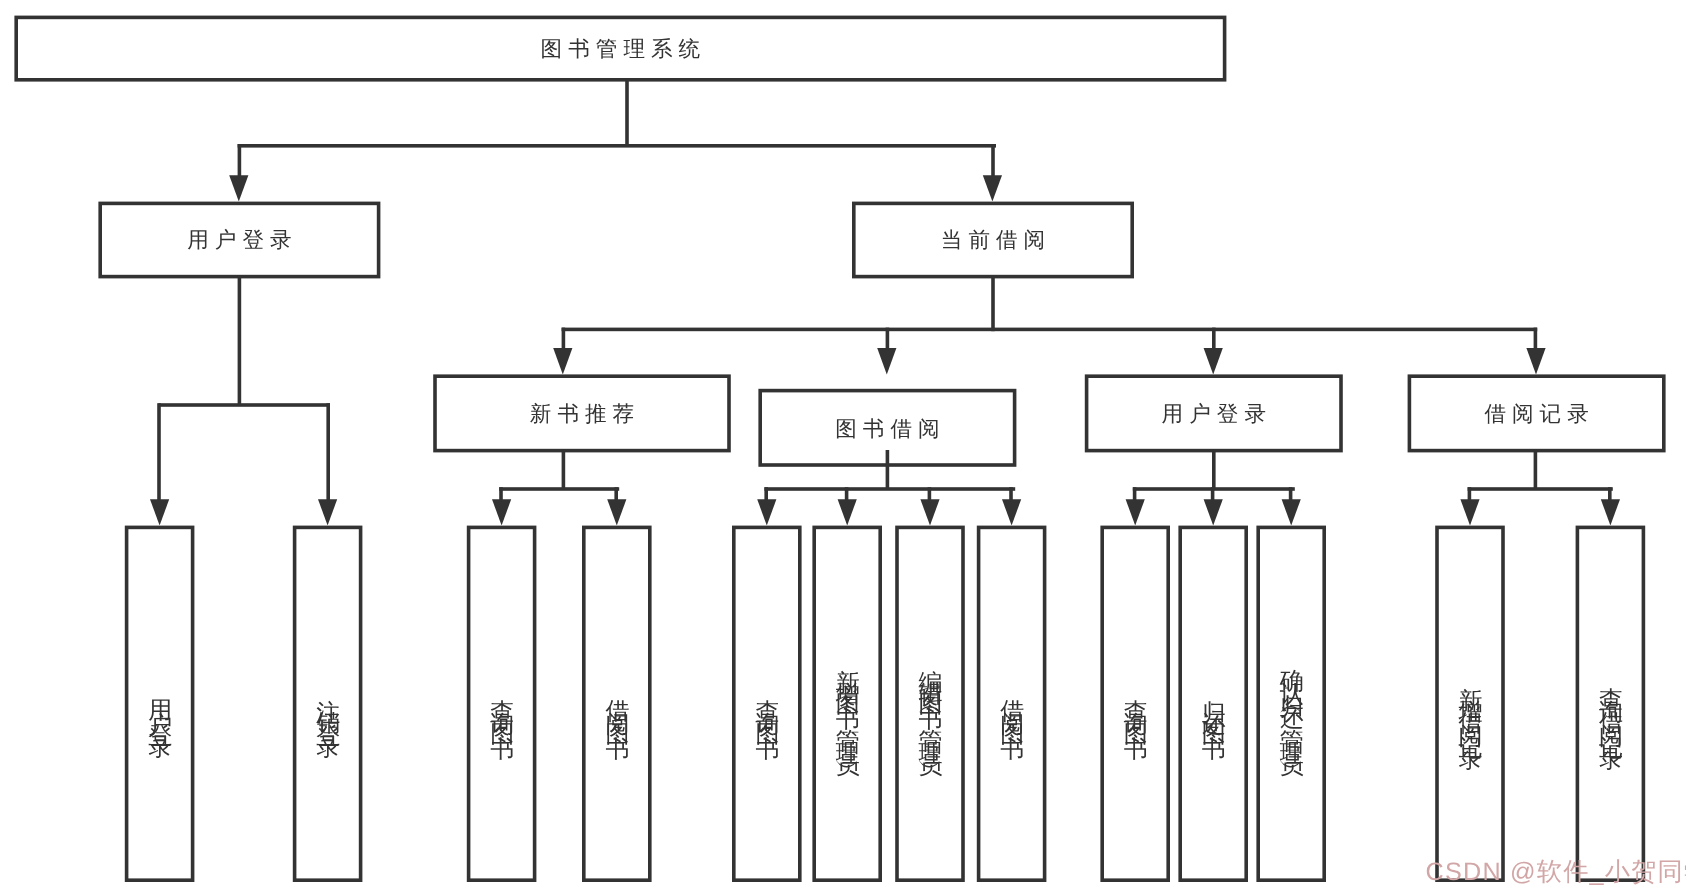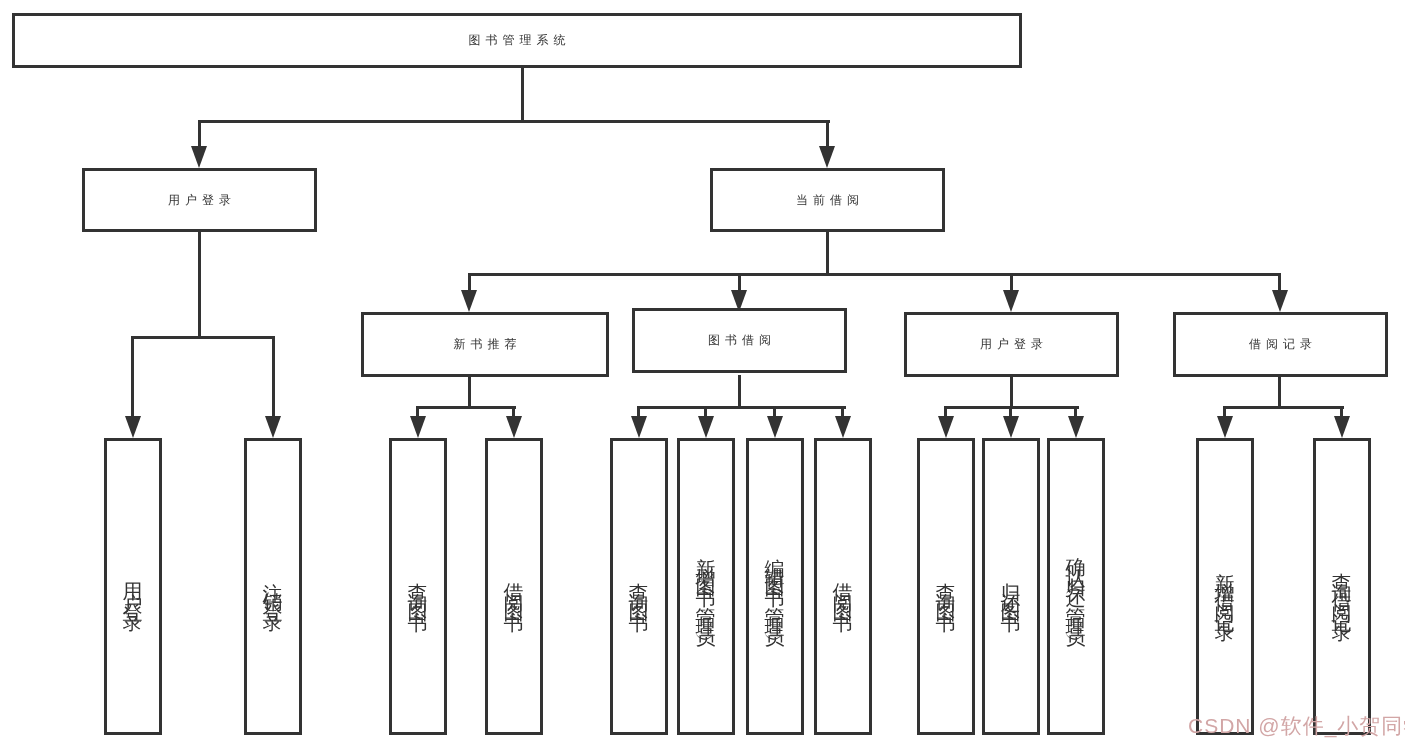--- a/index.html
+++ b/index.html
@@ -5,21 +5,21 @@
   html,body{margin:0;padding:0;background:#ffffff;}
   .canvas{
     position:relative;width:1405px;height:747px;background:#ffffff;
     font-family:"Liberation Sans","DejaVu Sans",sans-serif;color:#333;
     overflow:hidden;
   }
   .box{
     position:absolute;box-sizing:border-box;border:3px solid #333;background:#fff;
     display:flex;align-items:center;justify-content:center;
   }
-  .h-label{font-size:12px;letter-spacing:5px;text-indent:5px;white-space:nowrap;}
+  .h-label{font-size:18px;letter-spacing:5px;text-indent:5px;white-space:nowrap;}
   .leaf .v-label{
     writing-mode:vertical-rl;text-orientation:mixed;
     font-size:20px;letter-spacing:10px;line-height:1;white-space:nowrap;
   }
   .line{position:absolute;background:#333;}
   .arrow{
     position:absolute;width:0;height:0;
     border-left:8px solid transparent;border-right:8px solid transparent;
     border-top:22px solid #333;
   }
@@ -65,21 +65,21 @@
   <div class="line" style="left: 738px; top: 273px; width: 3px; height: 20px; background: rgb(51, 51, 51);"></div>
   <div class="arrow" style="left: 731px; top: 290px; border-top-color: rgb(51, 51, 51);"></div>
   <div class="line" style="left: 1010px; top: 273px; width: 3px; height: 20px; background: rgb(51, 51, 51);"></div>
   <div class="arrow" style="left: 1003px; top: 290px; border-top-color: rgb(51, 51, 51);"></div>
   <div class="line" style="left: 1278px; top: 273px; width: 3px; height: 20px; background: rgb(51, 51, 51);"></div>
   <div class="arrow" style="left: 1272px; top: 290px; border-top-color: rgb(51, 51, 51);"></div>
 
   <div class="box" style="left:361px;top:312px;width:248px;height:65px">
     <span class="h-label">新书推荐</span>
   </div>
-  <div class="box" style="left:632px;top:308px;width:215px;height:65px">
+  <div class="box" style="left:632px;top:324px;width:215px;height:65px">
     <span class="h-label">图书借阅</span>
   </div>
   <div class="box" style="left:904px;top:312px;width:215px;height:65px">
     <span class="h-label">用户登录</span>
   </div>
   <div class="box" style="left:1173px;top:312px;width:215px;height:65px">
     <span class="h-label">借阅记录</span>
   </div>
 
   <div class="line" style="left: 468px; top: 375px; width: 3px; height: 33px; background: rgb(51, 51, 51);"></div>

